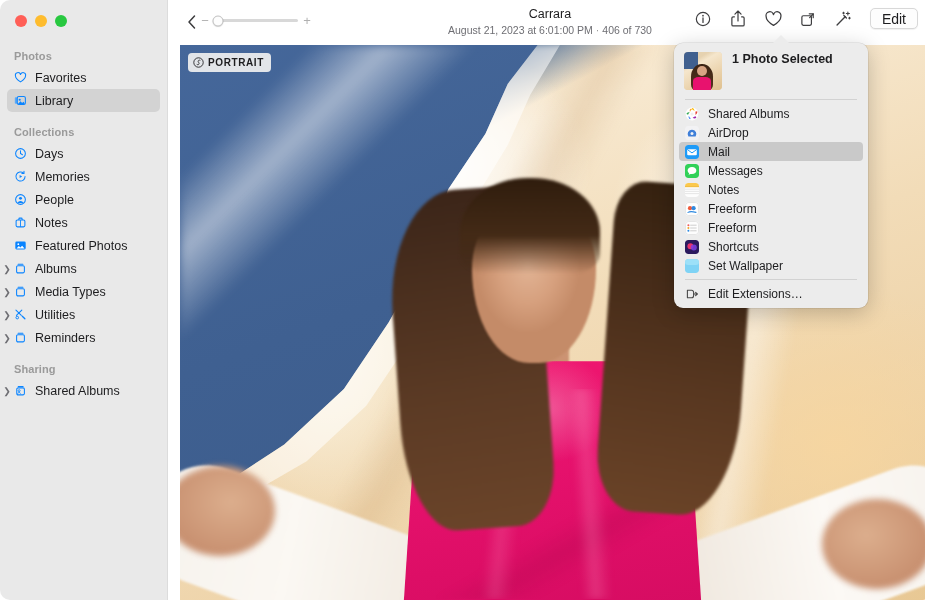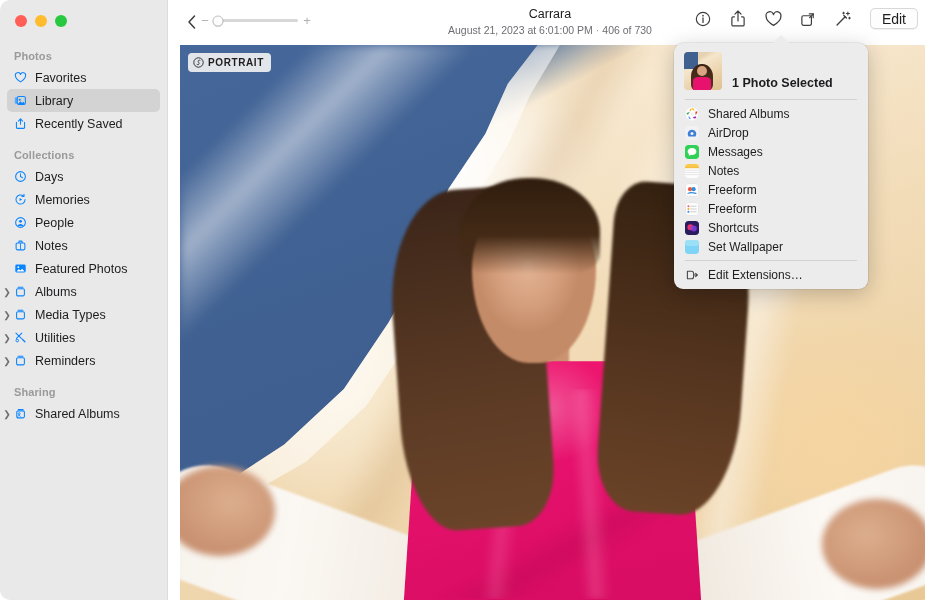--- a/index.html
+++ b/index.html
@@ -354,21 +354,21 @@
   }
   .popover-arrow {
     position: absolute;
     left: 98px; top: -8px;
     width: 0; height: 0;
     border-left: 9px solid transparent;
     border-right: 9px solid transparent;
     border-bottom: 9px solid #ececec;
   }
   .pop-head {
-    display: flex; align-items: flex-end;
+    display: flex; align-items: flex-start;
     padding: 9px 10px 9px 10px;
     gap: 10px;
   }
   .pop-thumb {
     width: 38px; height: 38px;
     border-radius: 4px;
     overflow: hidden;
     position: relative;
     flex: 0 0 38px;
     background: #e6d2b0;
@@ -464,29 +464,20 @@
           <svg width="13" height="13" viewBox="0 0 16 16">
               <rect x="1" y="4" width="3" height="8" rx="1" fill="#5aa9f8"></rect>
               <rect x="4" y="3" width="10" height="10" rx="2" fill="none" stroke="#0a84ff" stroke-width="1.3"></rect>
               <circle cx="7" cy="7" r="1.3" fill="#0a84ff"></circle>
               <path d="M5 12l3-3 2 2 1.5-1.5L13 11v1a1 1 0 0 1-1 1H6z" fill="#0a84ff"></path>
             </svg>
         </span>
         <span class="side-label">Library</span>
       </div>
 
-      <div class="side-item">
-        <span class="disc">
-          <svg width="13" height="13" viewBox="0 0 16 16">
-              <path d="M3 6.5V13a1 1 0 0 0 1 1h8a1 1 0 0 0 1-1V6.5" fill="none" stroke="#0a84ff" stroke-width="1.3" stroke-linecap="round"></path>
-              <path d="M8 2.2v6.6M5.4 5.2 8 2.3l2.6 2.9" fill="none" stroke="#0a84ff" stroke-width="1.3" stroke-linecap="round" stroke-linejoin="round"></path>
-            </svg>
-        </span>
-        <span class="side-label">Recently Saved</span>
-      </div>
 
 
       <div class="side-header collections">Collections</div>
 
       <div class="side-item">
         <span class="disc">
           <svg width="13" height="13" viewBox="0 0 16 16">
               <circle cx="8" cy="8" r="6" fill="none" stroke="#0a84ff" stroke-width="1.3"></circle>
               <path d="M8 4.6V8l2.4 1.6" fill="none" stroke="#0a84ff" stroke-width="1.3" stroke-linecap="round"></path>
             </svg>
@@ -732,20 +723,30 @@
         <span class="pop-ico">
           <svg width="14" height="14" viewBox="0 0 14 14">
               <rect width="14" height="14" rx="3" fill="#f2f2f4"></rect>
               <path d="M3.4 10.6a4.4 4.4 0 0 1 3.6-6.9 4.4 4.4 0 0 1 3.6 6.9z" fill="#3f7fd8"></path>
               <circle cx="7" cy="7.6" r="1.5" fill="#f2f2f4"></circle>
             </svg>
         </span>
         <span>AirDrop</span>
       </div>
 
+      <div class="pop-item highlighted">
+        <span class="pop-ico">
+          <svg width="14" height="14" viewBox="0 0 14 14">
+              <rect width="14" height="14" rx="3" fill="#1d9bf8"></rect>
+              <rect x="2.2" y="4.2" width="9.6" height="6" rx="1" fill="#fff"></rect>
+              <path d="M2.4 4.6 7 7.9l4.6-3.3" fill="none" stroke="#1d9bf8" stroke-width="1"></path>
+            </svg>
+        </span>
+        <span>Mail</span>
+      </div>
 
       <div class="pop-item">
         <span class="pop-ico">
           <svg width="14" height="14" viewBox="0 0 14 14">
               <rect width="14" height="14" rx="3" fill="#31d158"></rect>
               <path d="M7 2.9c2.6 0 4.4 1.6 4.4 3.6S9.6 10.1 7 10.1c-.5 0-1 0-1.4-.2l-2 .9.6-1.6c-.9-.6-1.6-1.5-1.6-2.7 0-2 1.8-3.6 4.4-3.6z" fill="#fff"></path>
             </svg>
         </span>
         <span>Messages</span>
       </div>

